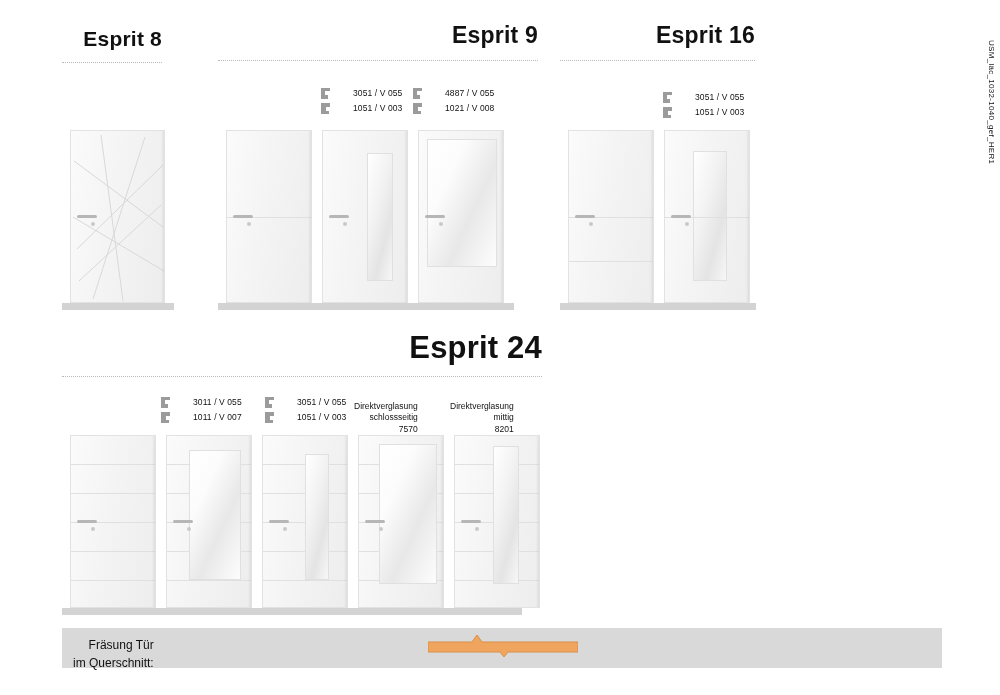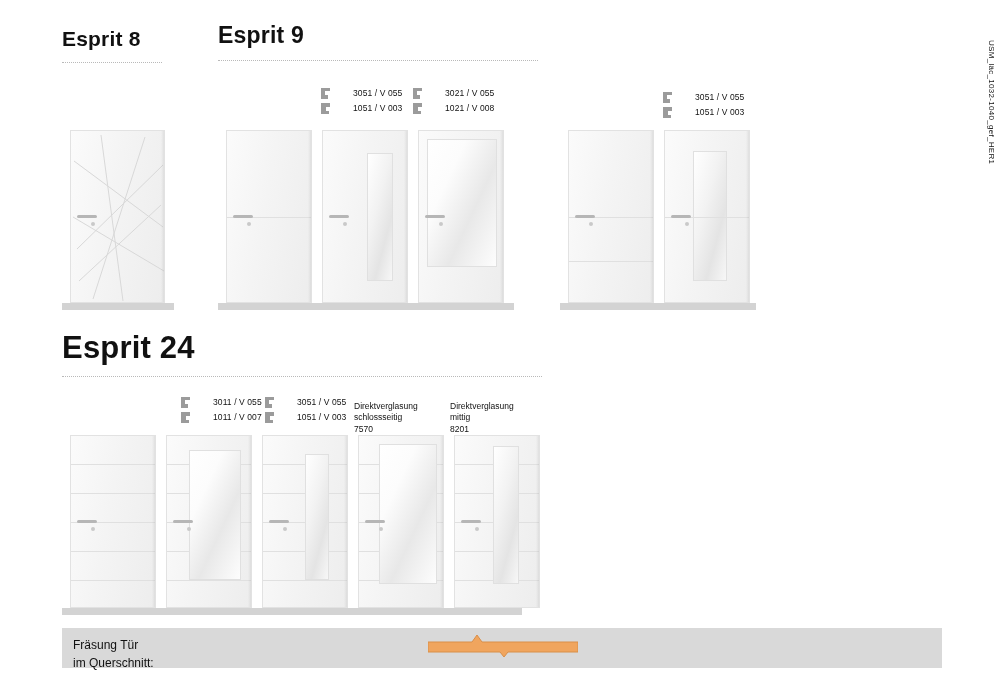--- a/index.html
+++ b/index.html
@@ -4,21 +4,21 @@
 <style>
   html,body{margin:0;padding:0;}
   body{
     width:1000px;height:695px;
     background:#ffffff;
     font-family:"Liberation Sans", sans-serif;
     color:#1a1a1a;
     position:relative;
     overflow:hidden;
   }
-  .page{position:absolute;left:0;top:0;width:1000px;height:695px;}
+  .page{position:absolute;left:0;top:0;width:1000px;height:695px;text-align:right;}
 
   
   .group-title{
     font-size:21px;
     font-weight:bold;
     letter-spacing:.2px;
     color:#111;
     margin:0;
     line-height:1;
   }
@@ -162,21 +162,21 @@
     </div>
   </div>
 
   <div class="label-block" style="left:412px;top:86px;">
     <div class="label-line">
       <span>
         <svg width="11" height="13" viewBox="0 0 11 13" class="profile-icon">
           <path d="M1 1 H10 V4 H5 V8 H8 V12 H1 Z" fill="#9b9b9b"></path>
         </svg>
       </span>
-      <span class="label-text">3021 / V 055</span>
+      <span class="label-text">4887 / V 055</span>
     </div>
     <div class="label-line">
       <span>
         <svg width="11" height="13" viewBox="0 0 11 13" class="profile-icon">
           <path d="M1 1 H10 V5 H6 V9 H9 V12 H1 Z" fill="#9b9b9b"></path>
         </svg>
       </span>
       <span class="label-text">1021 / V 008</span>
     </div>
   </div>
@@ -199,20 +199,24 @@
 
     <div class="door" style="left:200px;top:0px;width:86px;height:173px;">
       <div class="glass bright" style="left:8px;top:8px;width:70px;height:128px;"></div>
       <div class="handle" style="left:6px;top:84px;">
           <span class="rose"></span>
         </div>
     </div>
     <div class="plinth" style="left:0px;top:173px;width:296px;"></div>
   </div>
 
+  <div style="position:absolute;left:560px;top:24px;width:195px;">
+    <div class="group-title" style="font-size:23px;">Esprit 16</div>
+    <div class="title-rule"></div>
+  </div>
 
   <div class="label-block" style="left:662px;top:90px;">
     <div class="label-line">
       <span>
         <svg width="11" height="13" viewBox="0 0 11 13" class="profile-icon">
           <path d="M1 1 H10 V4 H5 V8 H8 V12 H1 Z" fill="#9b9b9b"></path>
         </svg>
       </span>
       <span class="label-text">3051 / V 055</span>
     </div>
@@ -242,21 +246,21 @@
         </div>
     </div>
     <div class="plinth" style="left:0px;top:173px;width:196px;"></div>
   </div>
 
   <div style="position:absolute;left:62px;top:332px;width:480px;">
     <div class="group-title" style="font-size:31px;">Esprit 24</div>
     <div class="title-rule"></div>
   </div>
 
-  <div class="label-block" style="left:180px;top:395px;">
+  <div class="label-block" style="left:160px;top:395px;">
     <div class="label-line">
       <span>
         <svg width="11" height="13" viewBox="0 0 11 13" class="profile-icon">
           <path d="M1 1 H10 V4 H5 V8 H8 V12 H1 Z" fill="#9b9b9b"></path>
         </svg>
       </span>
       <span class="label-text">3011 / V 055</span>
     </div>
     <div class="label-line">
       <span>

